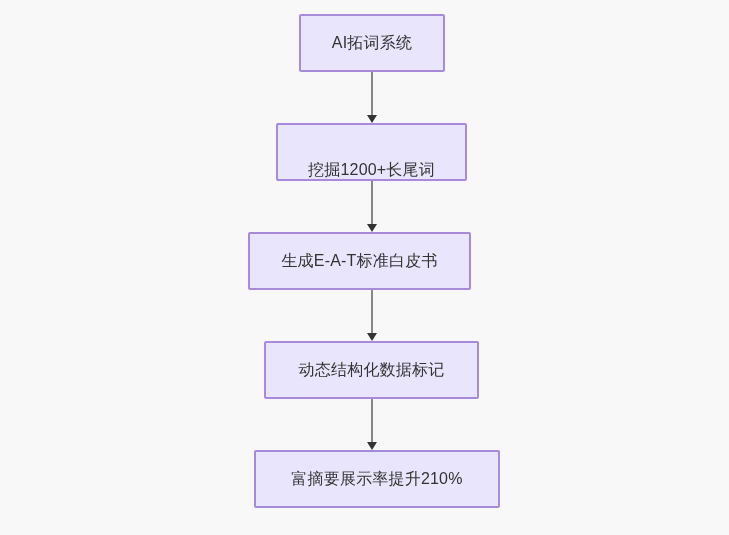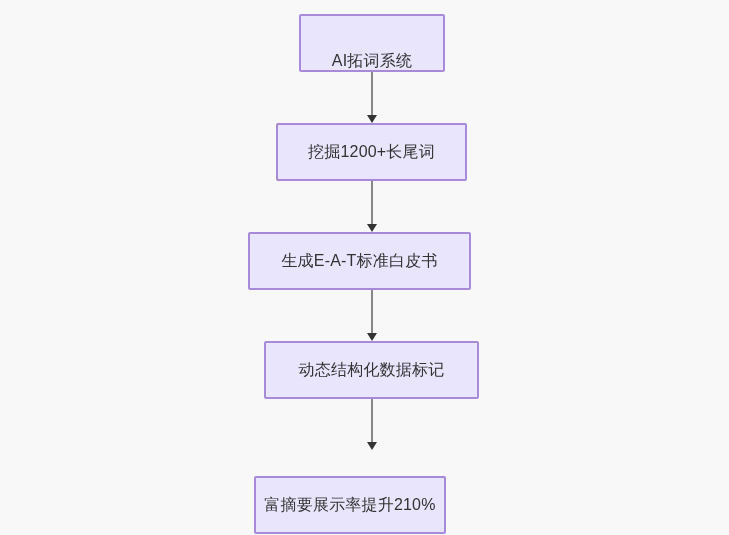--- a/index.html
+++ b/index.html
@@ -78,33 +78,33 @@
   <div class="connector" style="left:367px; top:290px; height:51px;">
     <div class="stem"></div>
     <div class="arrowhead"></div>
   </div>
 
   <div class="connector" style="left:367px; top:399px; height:51px;">
     <div class="stem"></div>
     <div class="arrowhead"></div>
   </div>
 
-  <div class="node" style="left:299px; top:14px; width:146px; height:58px;align-items:flex-end;">
+  <div class="node" style="left:299px; top:14px; width:146px; height:58px;">
     <span class="node-label">AI拓词系统</span>
   </div>
 
-  <div class="node" style="left:276px; top:123px; width:191px; height:58px;">
+  <div class="node" style="left:276px; top:123px; width:191px; height:58px;align-items:flex-end;">
     <span class="node-label">挖掘1200+长尾词</span>
   </div>
 
   <div class="node" style="left:248px; top:232px; width:223px; height:58px;">
     <span class="node-label">生成E-A-T标准白皮书</span>
   </div>
 
   <div class="node" style="left:264px; top:341px; width:215px; height:58px;">
     <span class="node-label">动态结构化数据标记</span>
   </div>
 
-  <div class="node" style="left:254px; top:476px; width:192px; height:58px;">
+  <div class="node" style="left:254px; top:450px; width:246px; height:58px;">
     <span class="node-label">富摘要展示率提升210%</span>
   </div>
 
 </div>
 
 </body></html>

